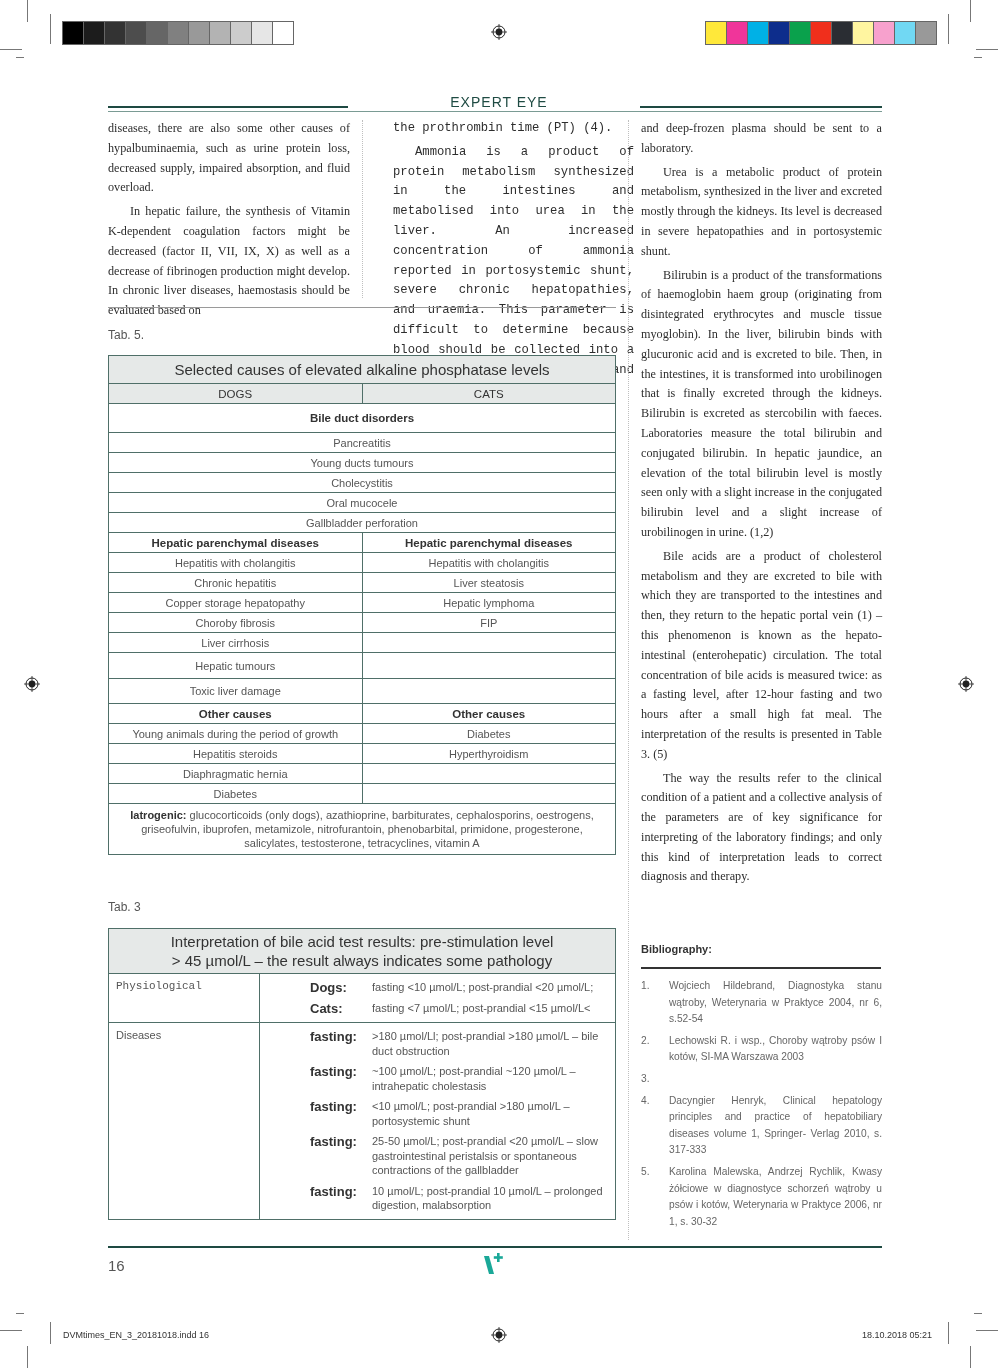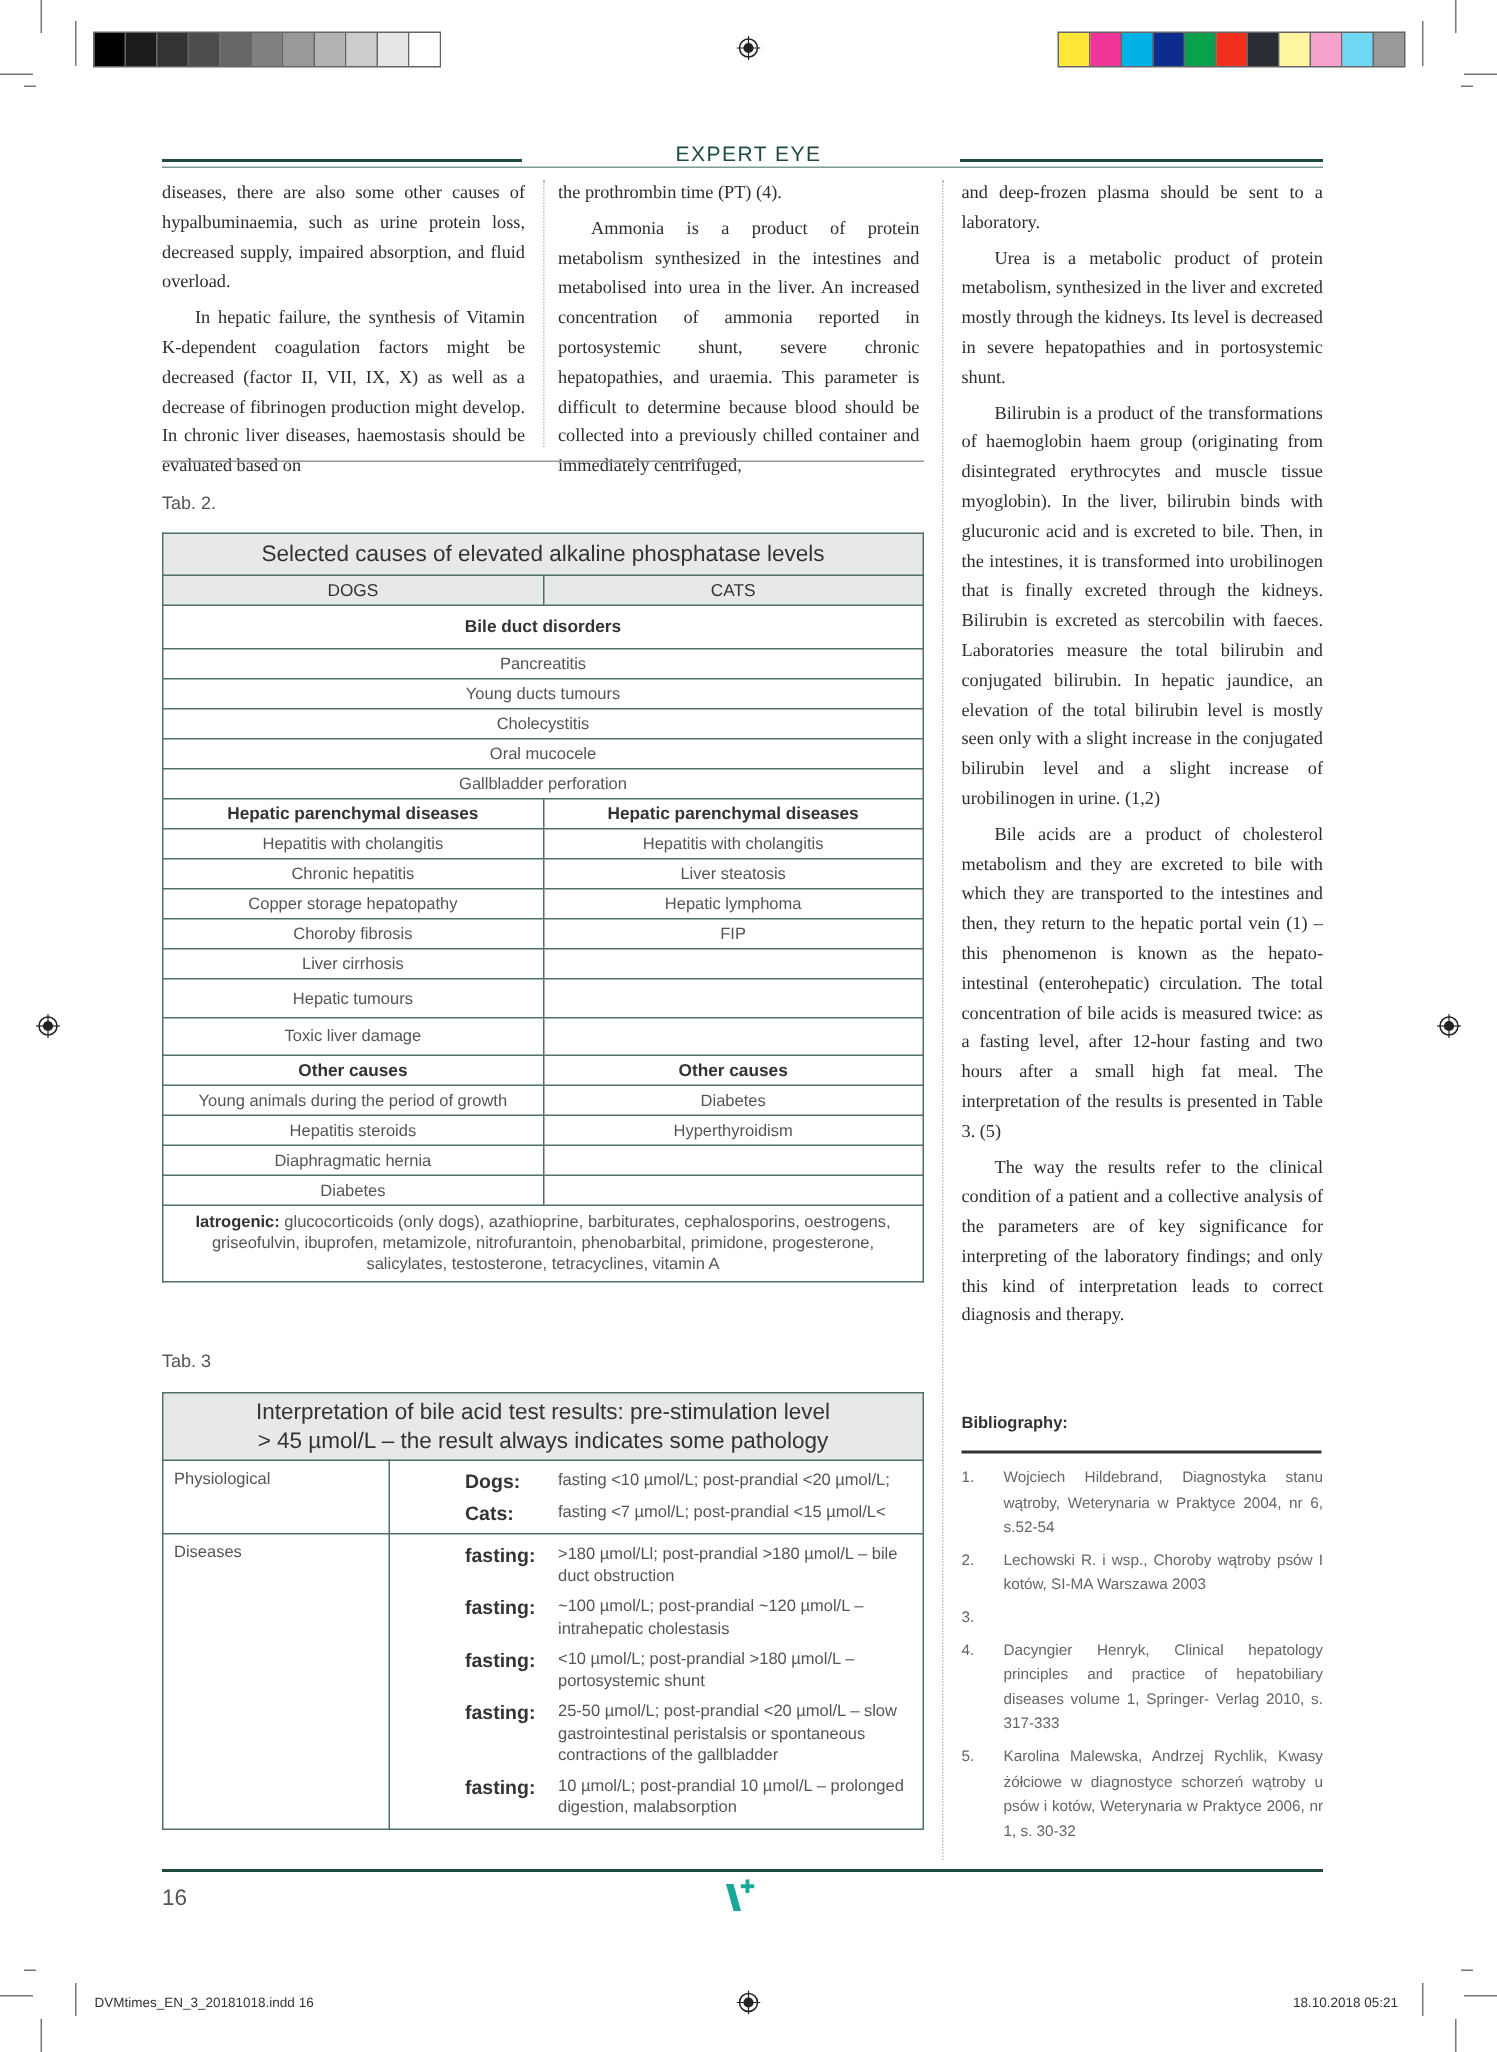--- a/index.html
+++ b/index.html
@@ -147,36 +147,36 @@
 <div class="rule" style="left:108px;top:106px;width:240px;"></div>
 <div class="rule" style="left:640px;top:106px;width:242px;"></div>
 <div class="rule-thin" style="left:108px;top:111px;width:774px;"></div>
 
 <div class="col" style="left:108px;top:119px;width:242px;">
   <p class="noindent">diseases, there are also some other causes of hypalbuminaemia, such as urine protein loss, decreased supply, impaired absorption, and fluid overload.</p>
   <p>In hepatic failure, the synthesis of Vitamin K-dependent coagulation factors might be decreased (factor II, VII, IX, X) as well as a decrease of fibrinogen production might develop. In chronic liver diseases, haemostasis should be evaluated based on</p>
 </div>
 <div class="vsep" style="left:362px;top:120px;height:178px;"></div>
 
-<div class="col" style="left:372px;top:119px;width:241px;">
+<div class="col" style="left:393px;top:119px;width:241px;font-family:Liberation Mono, monospace;">
   <p class="noindent">the prothrombin time (PT) (4).</p>
   <p>Ammonia is a product of protein metabolism synthesized in the intestines and metabolised into urea in the liver. An increased concentration of ammonia reported in portosystemic shunt, severe chronic hepatopathies, and uraemia. This parameter is difficult to determine because blood should be collected into a previously chilled container and immediately centrifuged,</p>
 </div>
 <div class="vsep" style="left:628px;top:120px;height:1120px;"></div>
 <div class="rule-thin" style="left:108px;top:307px;width:508px;background:#9a9a9a;"></div>
 
 <div class="col" style="left:641px;top:119px;width:241px;">
   <p class="noindent">and deep-frozen plasma should be sent to a laboratory.</p>
   <p>Urea is a metabolic product of protein metabolism, synthesized in the liver and excreted mostly through the kidneys. Its level is decreased in severe hepatopathies and in portosystemic shunt.</p>
   <p>Bilirubin is a product of the transformations of haemoglobin haem group (originating from disintegrated erythrocytes and muscle tissue myoglobin). In the liver, bilirubin binds with glucuronic acid and is excreted to bile. Then, in the intestines, it is transformed into urobilinogen that is finally excreted through the kidneys. Bilirubin is excreted as stercobilin with faeces. Laboratories measure the total bilirubin and conjugated bilirubin. In hepatic jaundice, an elevation of the total bilirubin level is mostly seen only with a slight increase in the conjugated bilirubin level and a slight increase of urobilinogen in urine. (1,2)</p>
   <p>Bile acids are a product of cholesterol metabolism and they are excreted to bile with which they are transported to the intestines and then, they return to the hepatic portal vein (1) – this phenomenon is known as the hepato-intestinal (enterohepatic) circulation. The total concentration of bile acids is measured twice: as a fasting level, after 12-hour fasting and two hours after a small high fat meal. The interpretation of the results is presented in Table 3. (5)</p>
   <p>The way the results refer to the clinical condition of a patient and a collective analysis of the parameters are of key significance for interpreting of the laboratory findings; and only this kind of interpretation leads to correct diagnosis and therapy.</p>
 </div>
 
-<div class="tab-label" style="left:108px;top:328px;">Tab. 2.</div>
+<div class="tab-label" style="left:108px;top:328px;">Tab. 5.</div>
 <table class="t" style="left:108px;top:355px;width:508px;">
   <tbody>
       <tr class="title-row">
         <th colspan="2">Selected causes of elevated alkaline phosphatase levels</th>
       </tr>
   <tr class="hdr-row">
     <th style="width:50%">DOGS</th>
     <th>CATS</th>
   </tr>
   <tr>
@@ -260,21 +260,21 @@
 <div class="tab-label" style="left:108px;top:900px;">Tab. 3</div>
 <table class="t t3" style="left:108px;top:928px;width:508px;">
   <tbody>
       <tr class="title-row">
     <th colspan="2">
       <div>Interpretation of bile acid test results: pre-stimulation level</div>
       <div>&gt; 45 µmol/L – the result always indicates some pathology</div>
     </th>
   </tr>
   <tr>
-    <td class="t3-label" style="width:136px;">Physiological</td>
+    <td class="t3-label" style="width:136px;font-family:Liberation Mono, monospace;">Physiological</td>
     <td style="padding-bottom:6px;">
       <div class="t3-entry">
             <span class="k">Dogs:</span>
             <span class="v">fasting &lt;10 µmol/L; post-prandial &lt;20 µmol/L;</span>
           </div>
       <div class="t3-entry">
             <span class="k">Cats:</span>
             <span class="v">fasting &lt;7 µmol/L; post-prandial &lt;15 µmol/L&lt;</span>
           </div>
     </td>

